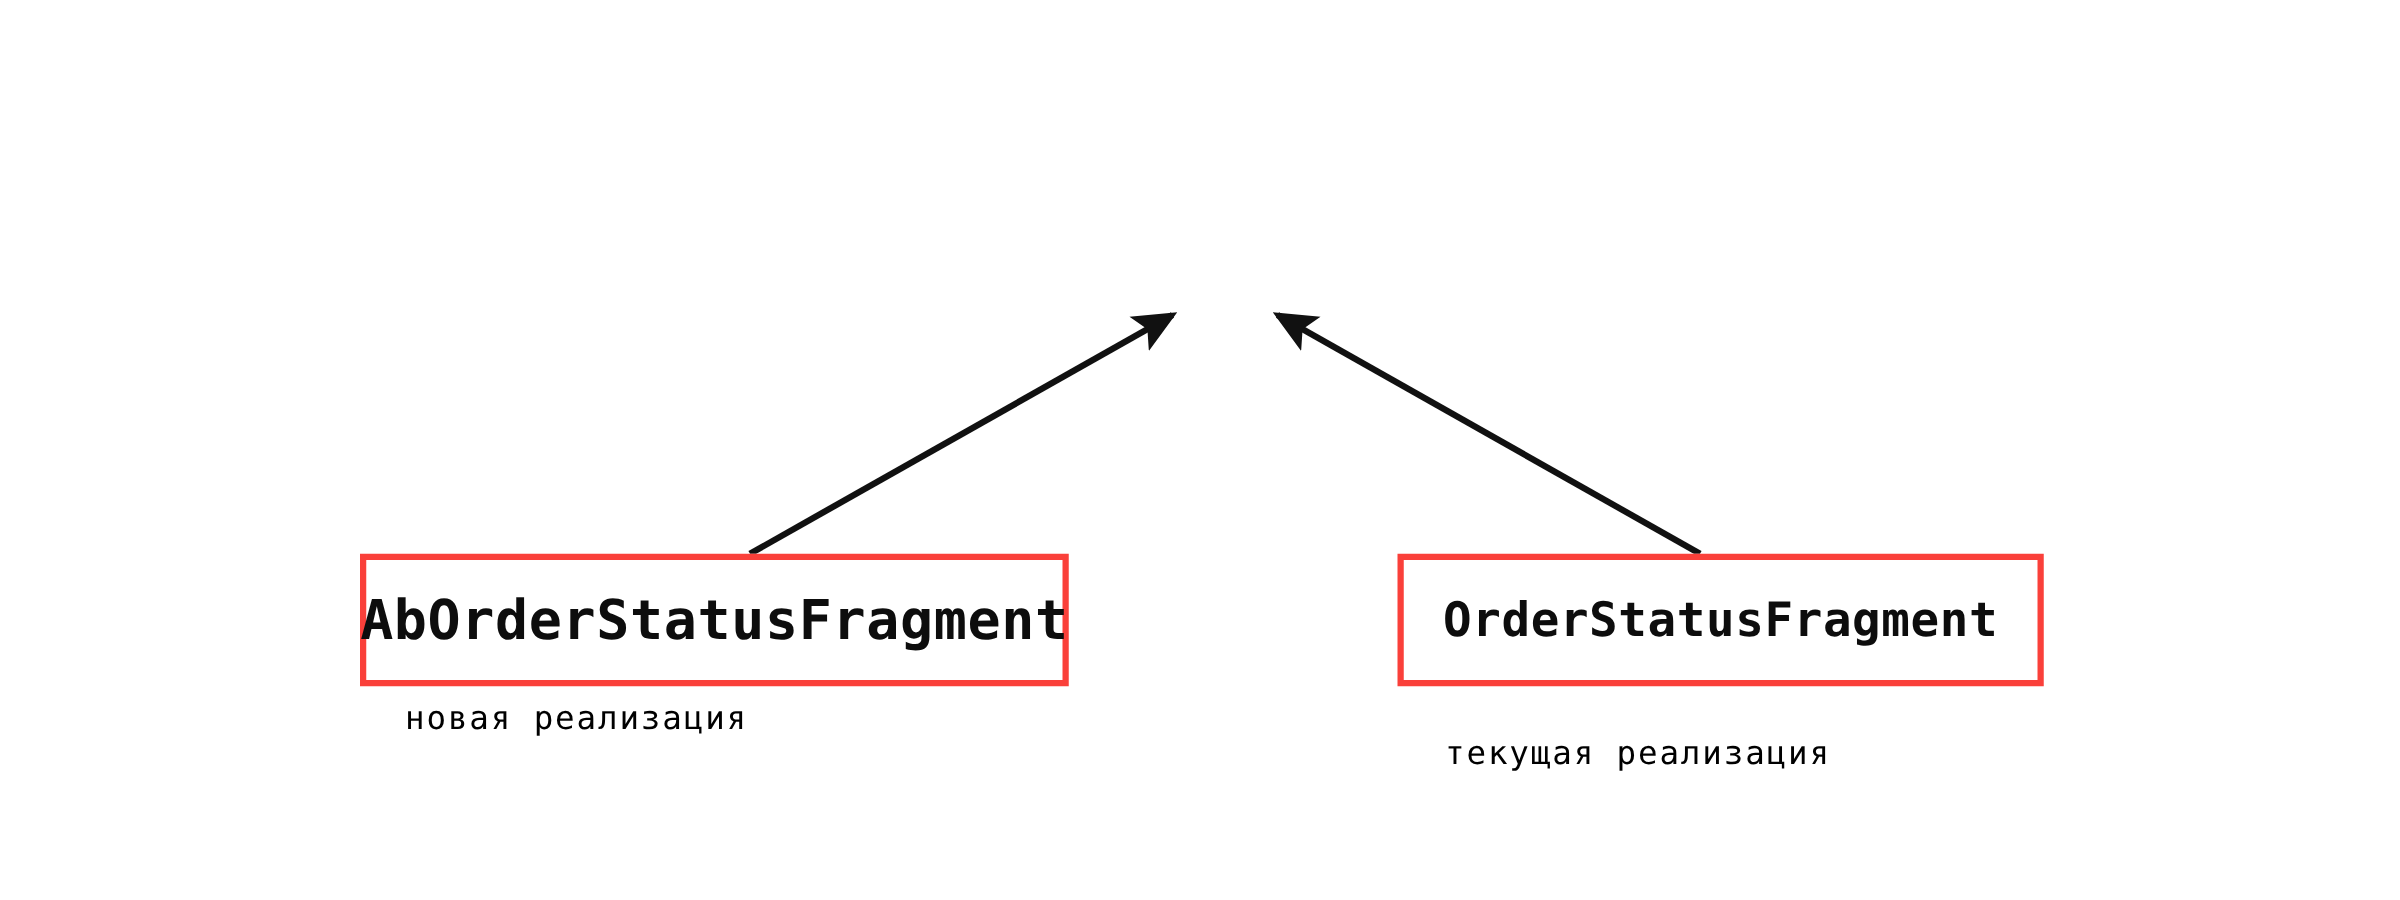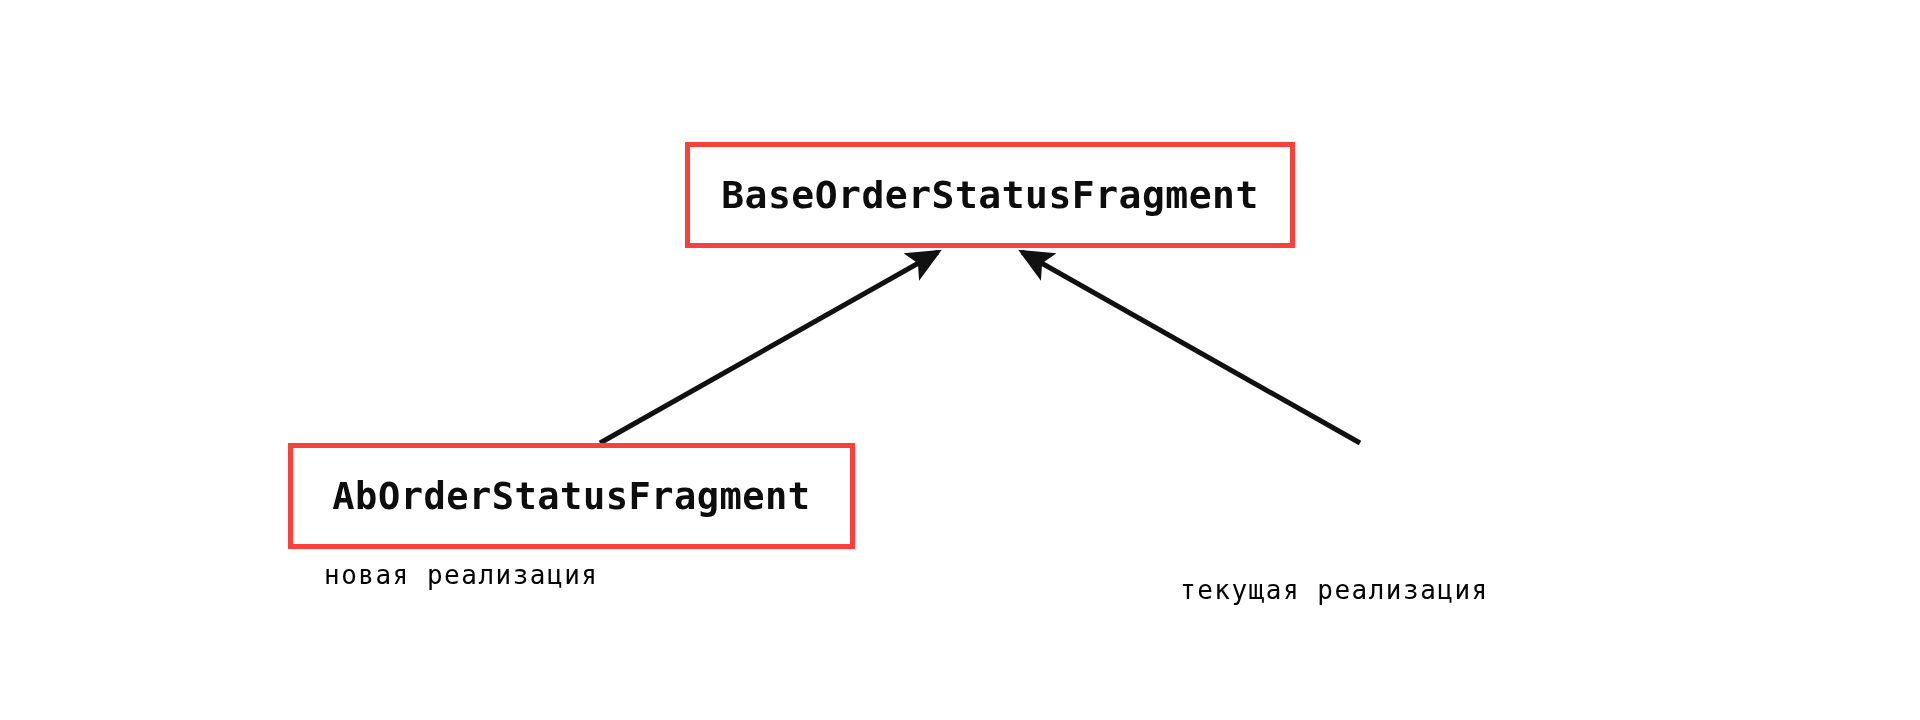--- a/index.html
+++ b/index.html
@@ -59,21 +59,21 @@
   }
 
   #node-ab {
     left: 288px;
     top: 443px;
     width: 567px;
     height: 106px;
     border: 5px solid #fa403a;
   }
   #node-ab .node-label {
-    font-size: 37px;
+    font-size: 44px;
   }
 
   #node-current {
     left: 1118px;
     top: 443px;
     width: 517px;
     height: 106px;
     border: 5px solid #fa403a;
   }
   #node-current .node-label {
@@ -89,45 +89,44 @@
     color: #000000;
     white-space: nowrap;
     letter-spacing: 1.5px;
   }
   #caption-ab {
     left: 324px;
     top: 560px;
   }
   #caption-current {
     left: 1156px;
-    top: 575px;
-    margin-left: 24px;
+    top: 588px;
   }
 </style>
 </head>
 <body>
 
 <div id="canvas">
 
   <svg id="edges" viewBox="0 0 1920 720" width="1920" height="720">
     <defs>
       <marker id="arrow-head" viewBox="0 0 12 12" refX="10.5" refY="6" markerWidth="7" markerHeight="7" orient="auto-start-reverse" markerUnits="strokeWidth">
         <path d="M 0 0.6 L 12 6 L 0 11.4 L 2.6 6 Z" fill="#111111"></path>
       </marker>
     </defs>
 
     <line x1="600" y1="443" x2="938" y2="252" stroke="#111111" stroke-width="5" marker-end="url(#arrow-head)"></line>
 
     <line x1="1360" y1="443" x2="1022" y2="252" stroke="#111111" stroke-width="5" marker-end="url(#arrow-head)"></line>
   </svg>
 
-  <div class="node" id="node-base">
-    <span class="node-label">BaseOrderStatusFragment</span>
-  </div>
 
   <div class="node" id="node-ab">
     <span class="node-label">AbOrderStatusFragment</span>
   </div>
   <div class="caption" id="caption-ab">новая реализация</div>
 
+  <div class="node" id="node-current">
+    <span class="node-label">OrderStatusFragment</span>
+  </div>
   <div class="caption" id="caption-current">текущая реализация</div>
 
 </div>
 
 </body></html>

